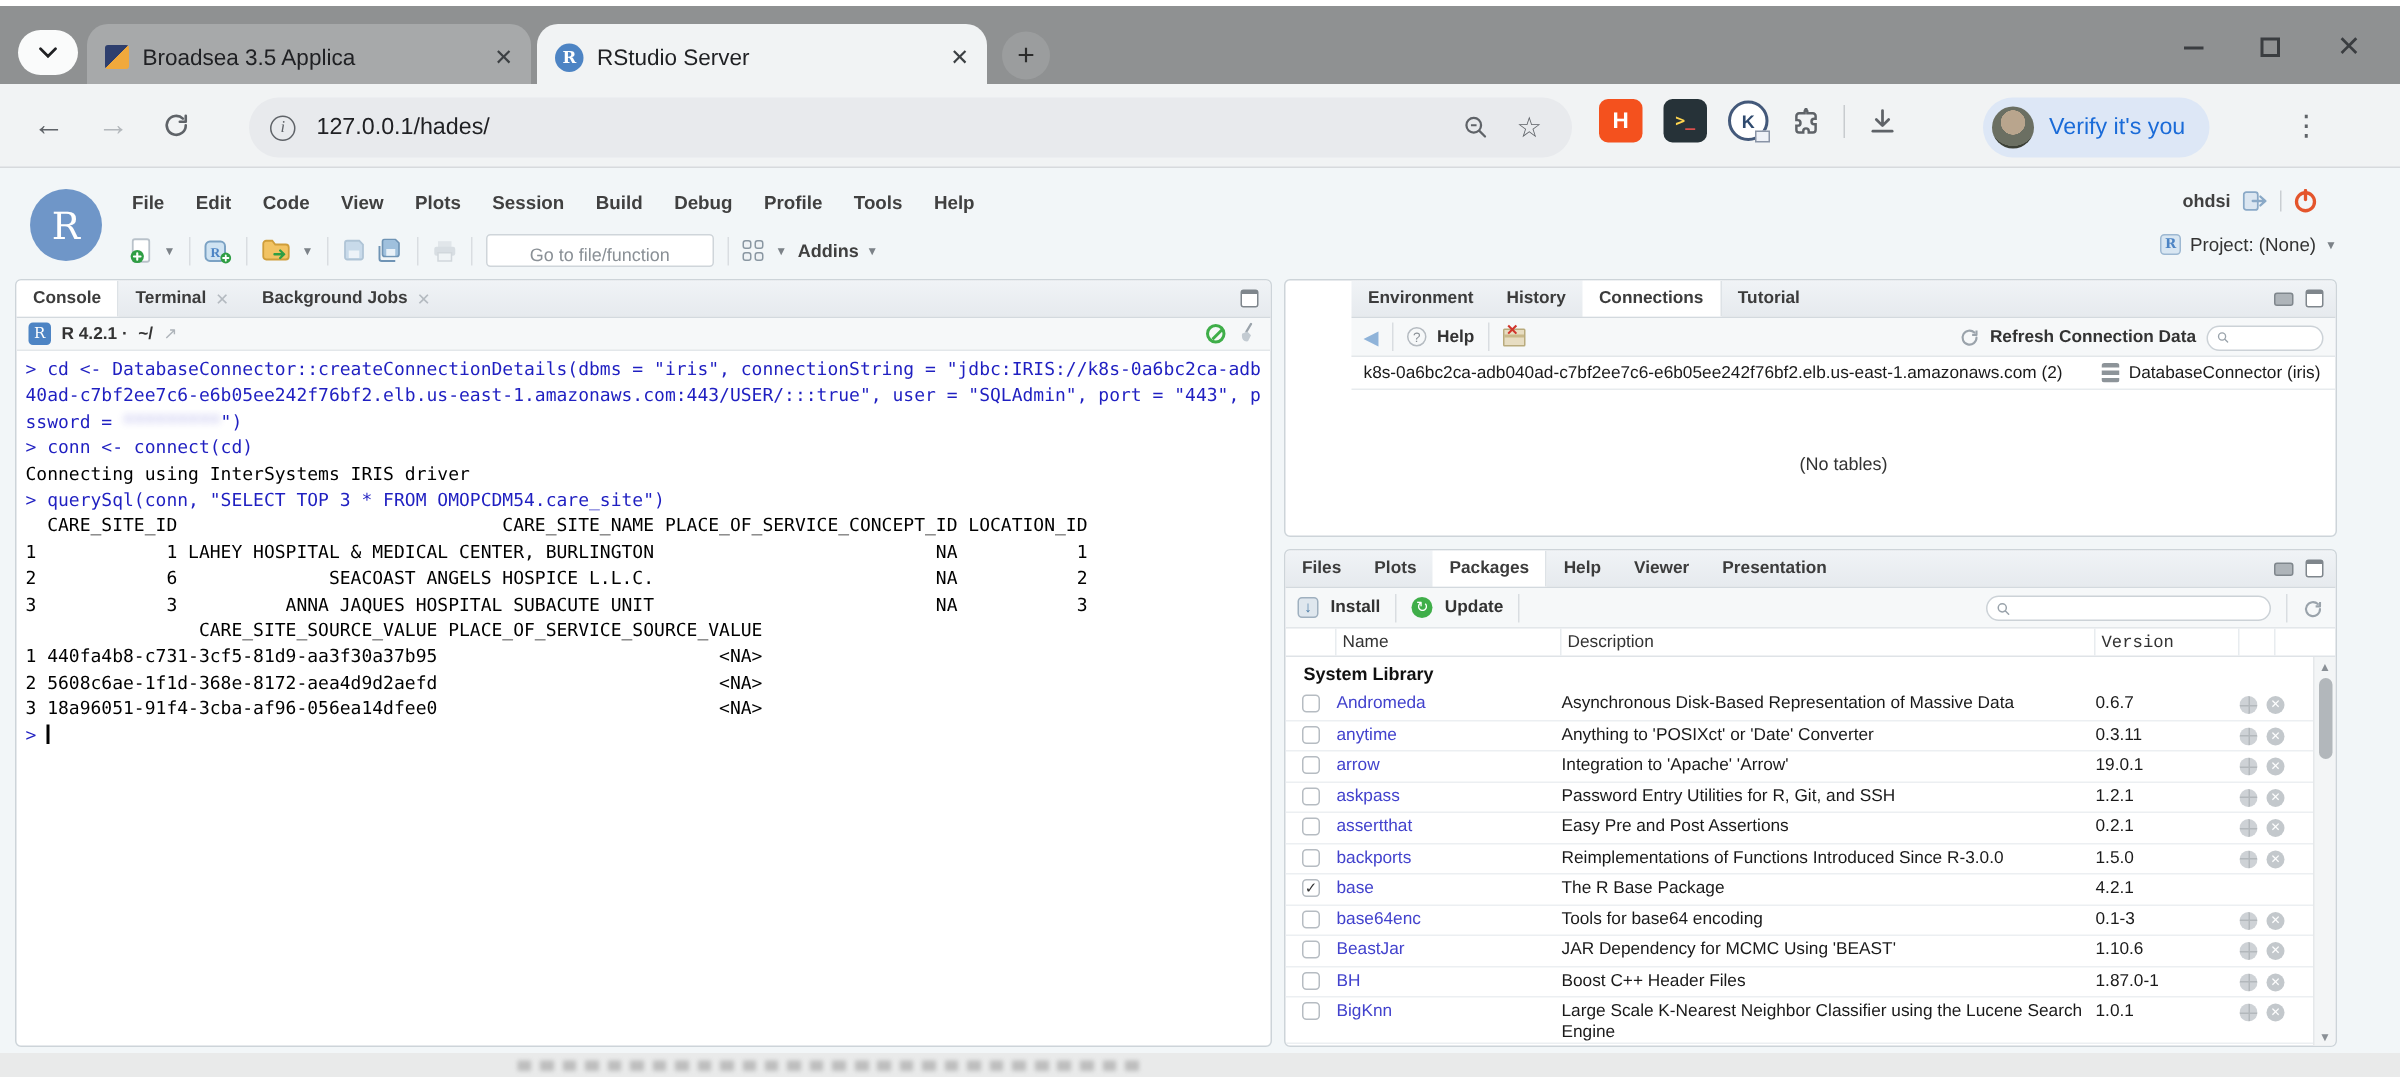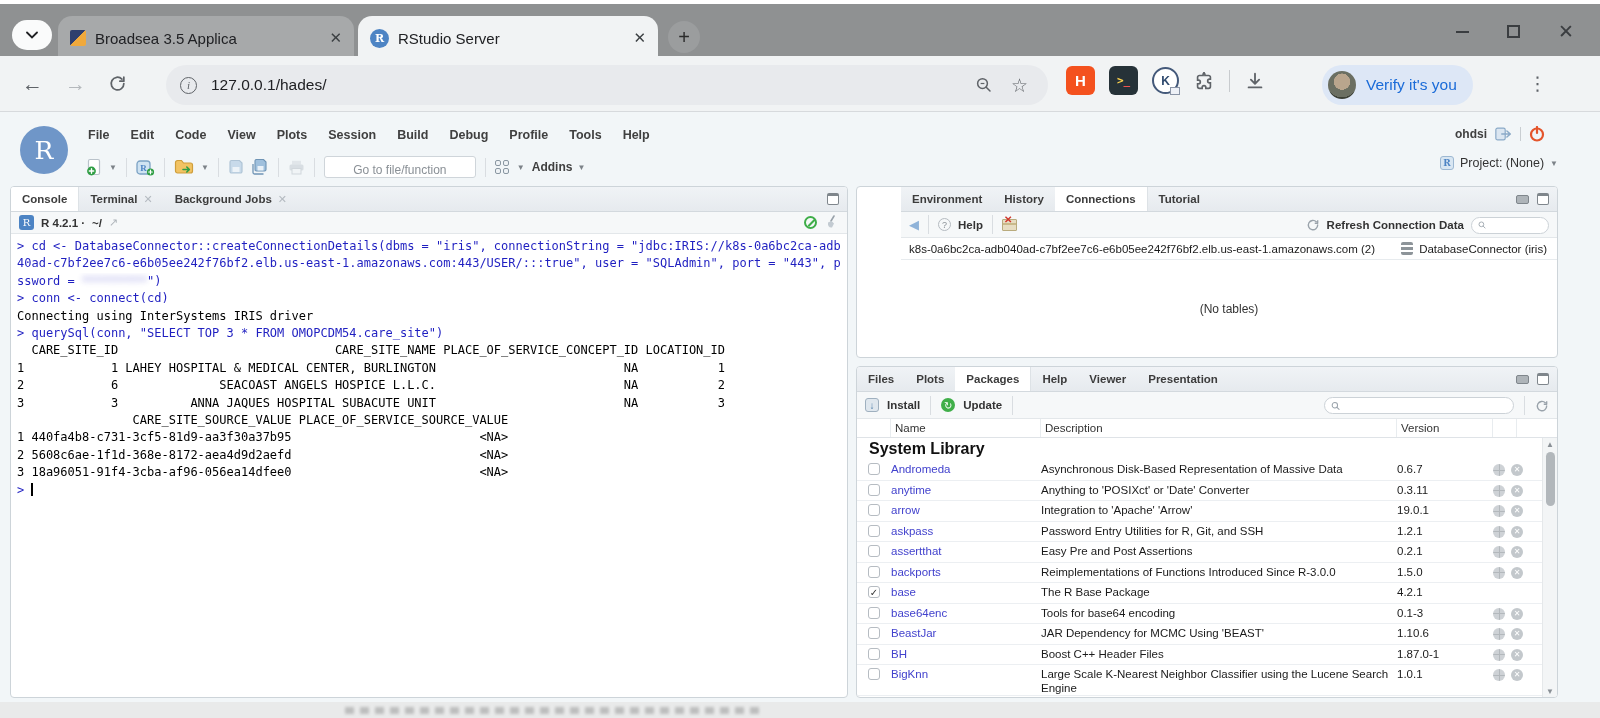--- a/index.html
+++ b/index.html
@@ -136,24 +136,24 @@
   
   .pkg-toolbar { height:27px; background:#f6f8f9; border-bottom:1px solid #e3e7ea; display:flex; align-items:center;
                  padding:0 8px; gap:8px; position:relative; }
   .inst-ic { width:14px; height:14px; border:1px solid #9fb0bf; background:#dfe7ee; border-radius:3px; color:#4a7aa6;
              font-size:10px; font-weight:bold; display:flex; align-items:center; justify-content:center; }
   .upd-ic { width:14px; height:14px; border-radius:50%; background:#3fae49; color:#fff; font-size:10px;
             display:flex; align-items:center; justify-content:center; }
   .pkg-right { position:absolute; right:8px; top:0; height:27px; display:flex; align-items:center; gap:8px; }
   .pkg-head { height:19px; border-bottom:1px solid #dfe3e7; display:flex; font-size:11.5px; color:#333; align-items:center; }
   .ph-cell { height:100%; display:flex; align-items:center; border-right:1px solid #e8ecef; padding-left:4px; }
-  .ph-cb { width:34px; } .ph-name { width:150px; } .ph-desc { width:356px; } .ph-ver { width:96px; }
+  .ph-cb { width:34px; } .ph-name { width:150px; } .ph-desc { width:356px; } .ph-ver { width:96px;font-family:Liberation Mono, monospace; }
   .ph-i1 { width:24px; } .ph-i2 { width:24px; border-right:none; }
   .pkg-list { position:relative; height:260px; overflow:hidden; }
-  .group-row { height:22px; display:flex; align-items:center; padding-left:12px; font-size:16px; font-weight:bold; color:#111; }
+  .group-row { height:22px; display:flex; align-items:center; padding-left:12px; font-size:12px; font-weight:bold; color:#111; }
   .pkg-row { display:flex; align-items:flex-start; border-bottom:1px solid #eceff2; min-height:20.5px; font-size:11.5px; }
   .pc-cb { width:34px; display:flex; justify-content:center; padding-top:3px; }
   .cb { width:12px; height:12px; border:1px solid #b6bcc2; border-radius:3px; background:#fff; font-size:10px; line-height:11px;
         text-align:center; color:#333; }
   .pc-name { width:150px; color:#4242cd; padding-top:3px; }
   .pc-desc { width:356px; color:#1a1a1a; padding-top:3px; line-height:13.5px; padding-right:8px; }
   .pc-ver { width:96px; color:#1a1a1a; padding-top:3px; }
   .pc-ics { width:48px; display:flex; gap:6px; padding-top:4px; }
   .ico-globe { width:12px; height:12px; border-radius:50%;
         background:linear-gradient(#b3b8bc,#b3b8bc) center/100% 1px no-repeat,

